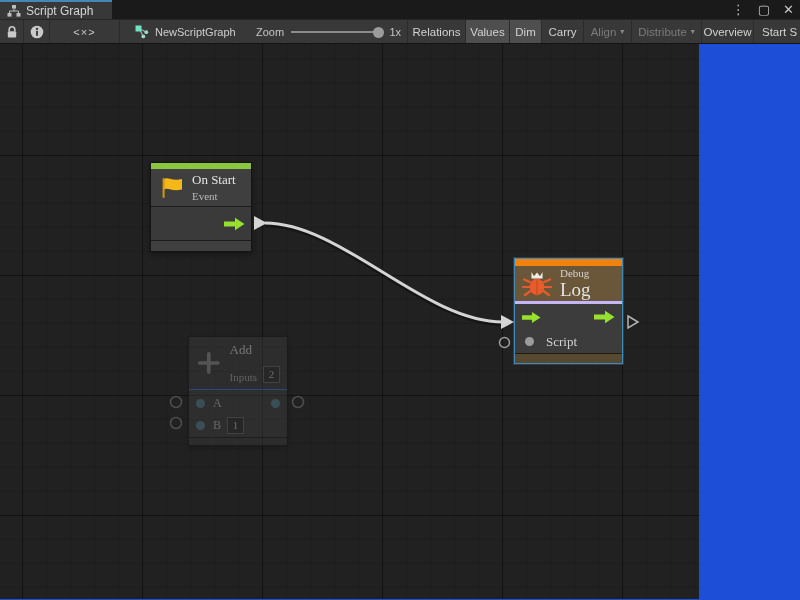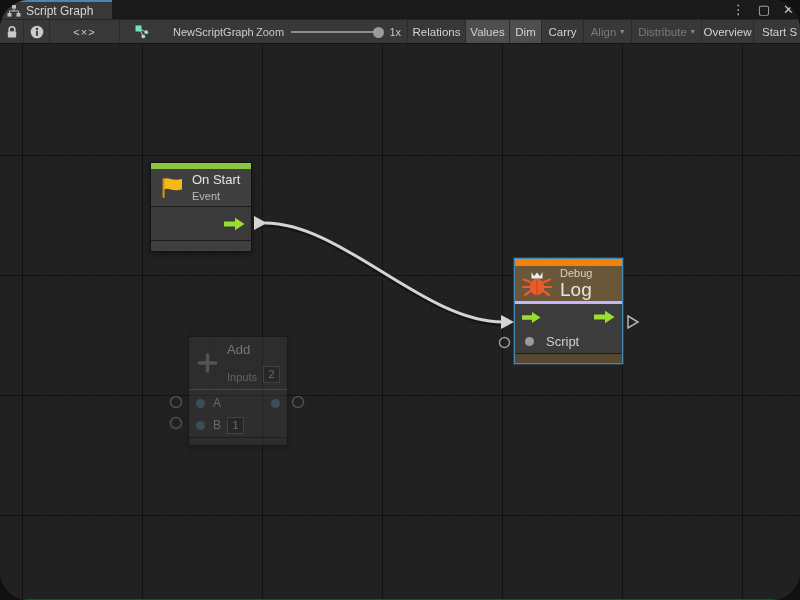--- a/index.html
+++ b/index.html
@@ -1,58 +1,58 @@
 <!DOCTYPE html>
 <html style="--event-accent: #8CC63E; --debug-accent: #F1820D; --debug-header: #6A5639; --selection: #4289B5; --flow-arrow: #98E02F; --value-port: #5E8CA0; --wire: #D4D4D4;"><head>
 <meta charset="utf-8">
 <style>
   * { margin:0; padding:0; box-sizing:border-box; }
   html,body { width:800px; height:600px; overflow:hidden; background:#111; }
   body { font-family:"Liberation Sans", sans-serif; -webkit-font-smoothing:antialiased; }
-  #window { position:relative; width:800px; height:600px; background:#14532d; overflow:hidden;border-radius:29px; }
+  #window { position:relative; width:800px; height:600px; background:#1d4ed8; overflow:hidden; }
 
   
   .tabstrip { position:relative; height:19px; background:#1a1a1a; display:flex; align-items:stretch; }
   .tab { width:112px; display:flex; align-items:center; gap:5px; padding:0 7px;
          background:#383838; border-top:2px solid var(--selection,#3c76b8); }
   .tab-title { font-size:12px; color:#d6d6d6; white-space:nowrap; }
   .win-controls { position:absolute; right:6px; top:0; height:19px; display:flex; align-items:center; gap:13px; }
   .win-controls span { color:#c6c6c6; font-size:13px; line-height:1; cursor:default; }
 
   
   .toolbar { height:25px; background:#383838; display:flex; align-items:stretch;
              border-top:1px solid #262626; border-bottom:1px solid #141414; font-size:11px; color:#cfcfcf; }
   .tbtn { display:flex; align-items:center; justify-content:center; border-right:1px solid #2b2b2b; }
   .tb-lock { width:24px; } .tb-info { width:26px; } .tb-code { width:70px; font-size:11px; letter-spacing:1px; color:#c9c9c9; }
-  .tb-graph { width:134px; display:flex; align-items:center; gap:24px; padding-left:15px; border-right:none; }
+  .tb-graph { width:134px; display:flex; align-items:center; gap:6px; padding-left:15px; border-right:none; }
   .tb-graph .gname { font-size:11px; color:#cfcfcf; }
   .tb-zoom { width:153px; display:flex; align-items:center; padding:0 6px 0 2px; }
   .tb-zoom .zlabel { font-size:11px; color:#c4c4c4; margin-right:7px; }
   .zoom-track { position:relative; flex:1; height:2px; background:#8c8c8c; margin-right:9px; }
   .zoom-handle { position:absolute; right:-4px; top:-4px; width:11px; height:11px; border-radius:50%; background:#9b9b9b; }
   .tb-zoom .zval { font-size:11px; color:#c4c4c4; }
   .toggles { flex:1; display:flex; }
   .toggle { display:flex; align-items:center; justify-content:center; gap:4px;
             border-left:1px solid #2b2b2b; font-size:11.5px; color:#d2d2d2; cursor:default; }
   .toggle.on { background:#4e4e4e; }
   .toggle.disabled { color:#7b7b7b; }
   .toggle .arrow { font-size:8px; color:#8a8a8a; }
   .t-relations{width:58px} .t-values{width:44px} .t-dim{width:32px} .t-carry{width:42px}
   .t-align{width:48px} .t-distribute{width:70px} .t-overview{width:52px} .t-fulls{flex:1; justify-content:flex-start; padding-left:8px; overflow:hidden; white-space:nowrap;}
 
   
-  .canvas { position:relative; width:800px; height:555px; background-color:#212121;
+  .canvas { position:relative; width:699px; height:555px; background-color:#212121;
     background-image:
       linear-gradient(to right, rgba(0,0,0,0.38) 1px, transparent 1px),
       linear-gradient(to bottom, rgba(0,0,0,0.38) 1px, transparent 1px),
       linear-gradient(to right, rgba(0,0,0,0.12) 1px, transparent 1px),
       linear-gradient(to bottom, rgba(0,0,0,0.12) 1px, transparent 1px);
     background-size:120px 120px,120px 120px,24px 24px,24px 24px;
     background-position:22px 0,0 111px,22px 0,0 15px;
-    overflow:hidden; }
+    overflow:hidden;font-family:Liberation Serif, serif; }
 
   
   .node { position:absolute; border:1px solid #131313; background:#3a3a3a; box-shadow:0 2px 5px rgba(0,0,0,.4); }
   .accent { height:6px; }
   .nhead { display:flex; align-items:center; padding:0 7px; background:#3f3f3f; border-bottom:1px solid #1c1c1c; }
   .ntitles { margin-left:8px; }
   .ntitle { font-size:13px; color:#e4e4e4; line-height:1.15; }
   .nsub { font-size:11px; color:#b9b9b9; margin-top:2px; }
   .ncat { font-size:11px; color:#d8d3ca; }
   .nbody { position:relative; background:#3a3a3a; }

